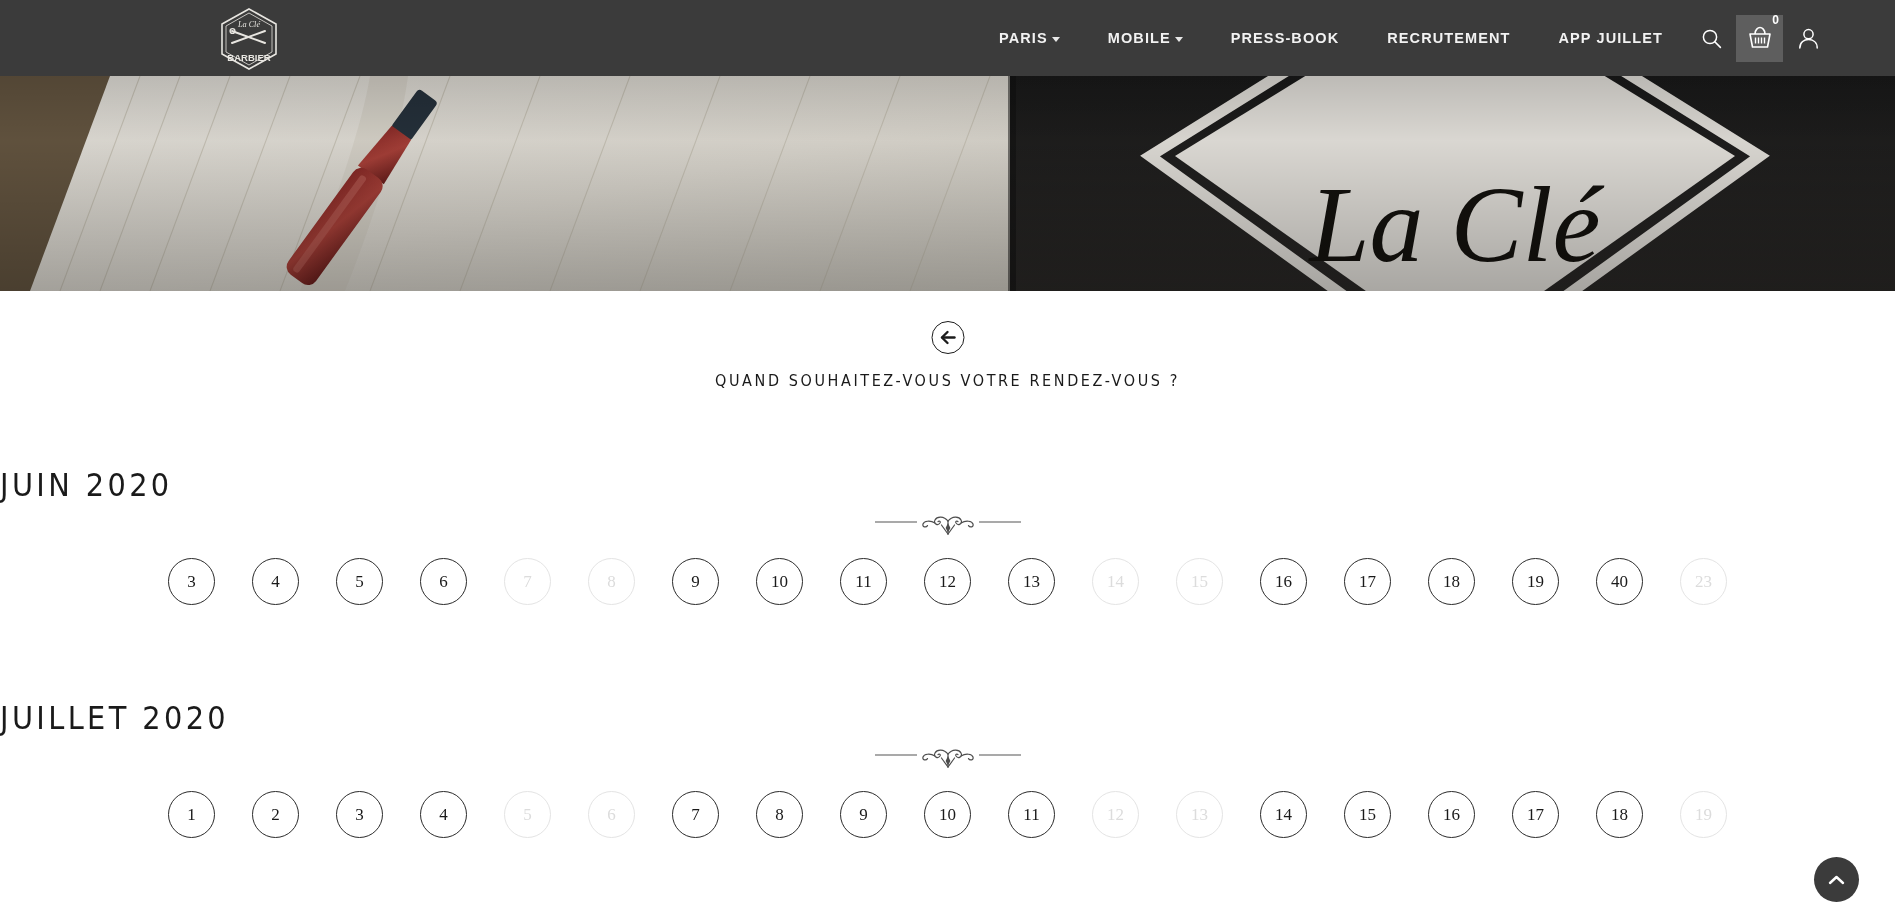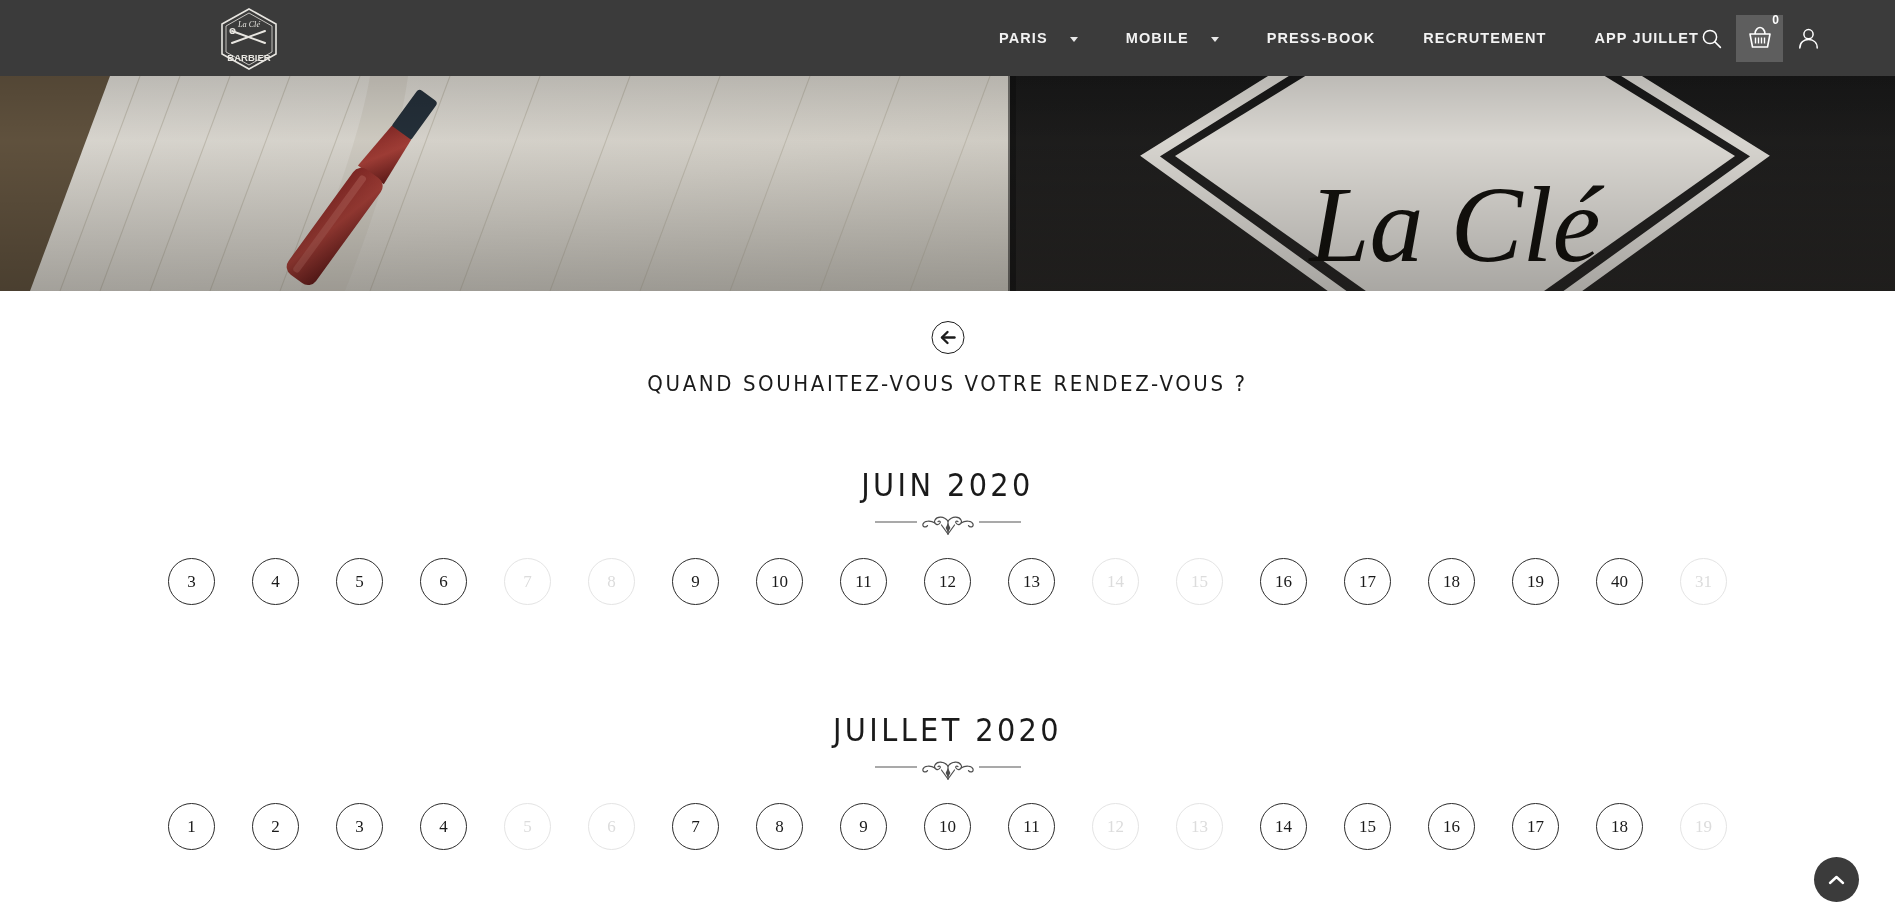--- a/index.html
+++ b/index.html
@@ -32,21 +32,21 @@
     gap:0px;
   }
   .nav-item {
     color:#f2f2f2;
     font-size:14.5px;
     letter-spacing:1.1px;
     font-weight:600;
     padding:0 24px;
     white-space:nowrap;
     cursor:pointer;
-    display:flex; align-items:center; gap:22px;
+    display:flex; align-items:center; gap:4px;
     font-family:"Liberation Sans", sans-serif;
   }
   .nav-item .caret {
     width:0;height:0;
     border-left:4px solid transparent;
     border-right:4px solid transparent;
     border-top:5px solid #e8e8e8;
     display:inline-block;
     margin-top:2px;
   }
@@ -97,30 +97,29 @@
     transform:translateX(-50%);
     width:33px; height:33px;
     border:1.6px solid #1c1c1c;
     border-radius:50%;
     display:flex; align-items:center; justify-content:center;
     cursor:pointer; background:#fff;
   }
   .page-title {
     position:absolute; left:0; top:80px; width:100%;
     text-align:center;
-    font-size:22px;
+    font-size:16px;
     letter-spacing:2.6px;
     color:#1a1a1a;
     font-family:"DejaVu Sans Condensed","Liberation Sans", sans-serif;
     font-weight:400;
   }
 
   .month-block { position:absolute; left:0; width:100%; }
   .month-title {
-    text-align:center;
     font-size:32px;
     letter-spacing:3.4px;
     color:#1a1a1a;
     font-weight:300;
     font-family:"DejaVu Sans Condensed","Liberation Sans", sans-serif;
   }
   .flourish {
     display:flex; align-items:center; justify-content:center;
     margin-top:10px;
   }
@@ -321,25 +320,25 @@
         <div class="day">11</div>
         <div class="day">12</div>
         <div class="day">13</div>
         <div class="day disabled">14</div>
         <div class="day disabled">15</div>
         <div class="day">16</div>
         <div class="day">17</div>
         <div class="day">18</div>
         <div class="day">19</div>
         <div class="day">40</div>
-        <div class="day disabled">31</div>
+        <div class="day disabled">23</div>
       </div>
   </div>
 
-  <div class="month-block" style="top:420px;">
+  <div class="month-block" style="top:408px;">
     <div class="month-title">JUILLET 2020</div>
     <div class="flourish">
       <svg width="146" height="22" viewBox="0 0 146 22">
         <line x1="0" y1="8" x2="42" y2="8" stroke="#555" stroke-width="1.1"></line>
         <line x1="104" y1="8" x2="146" y2="8" stroke="#555" stroke-width="1.1"></line>
         <g fill="none" stroke="#4d4d4d" stroke-width="1.2" stroke-linecap="round">
           <path d="M73 7 C69 2 62 2 60 6 C58 10 63 12 65 9 C66 7.4 64 6.4 63 7.6"></path>
           <path d="M73 7 C77 2 84 2 86 6 C88 10 83 12 81 9 C80 7.4 82 6.4 83 7.6"></path>
           <path d="M60 9 C55 6 49 7 48 10 C47 13 51 14 52.5 11.6"></path>
           <path d="M86 9 C91 6 97 7 98 10 C99 13 95 14 93.5 11.6"></path>

